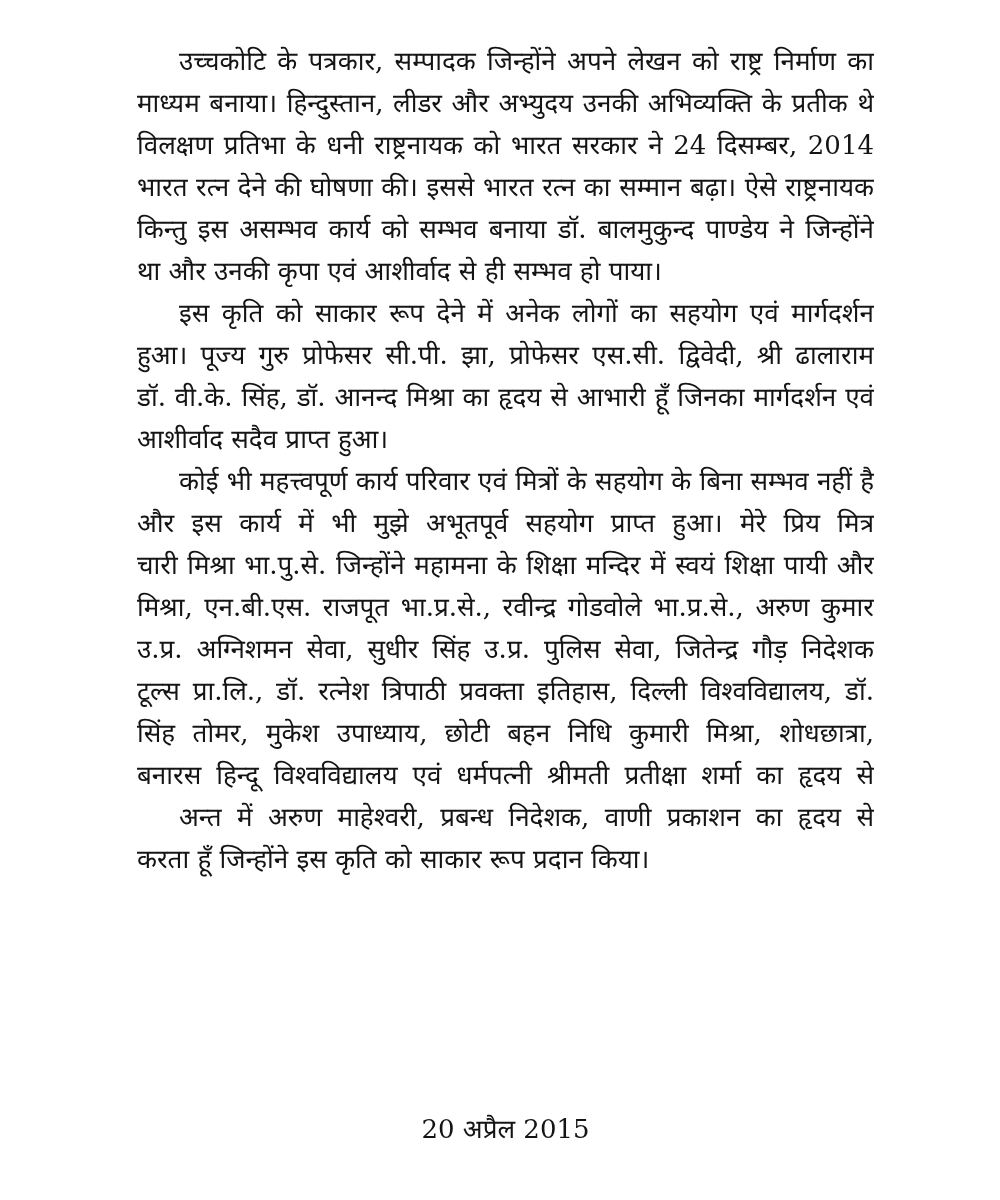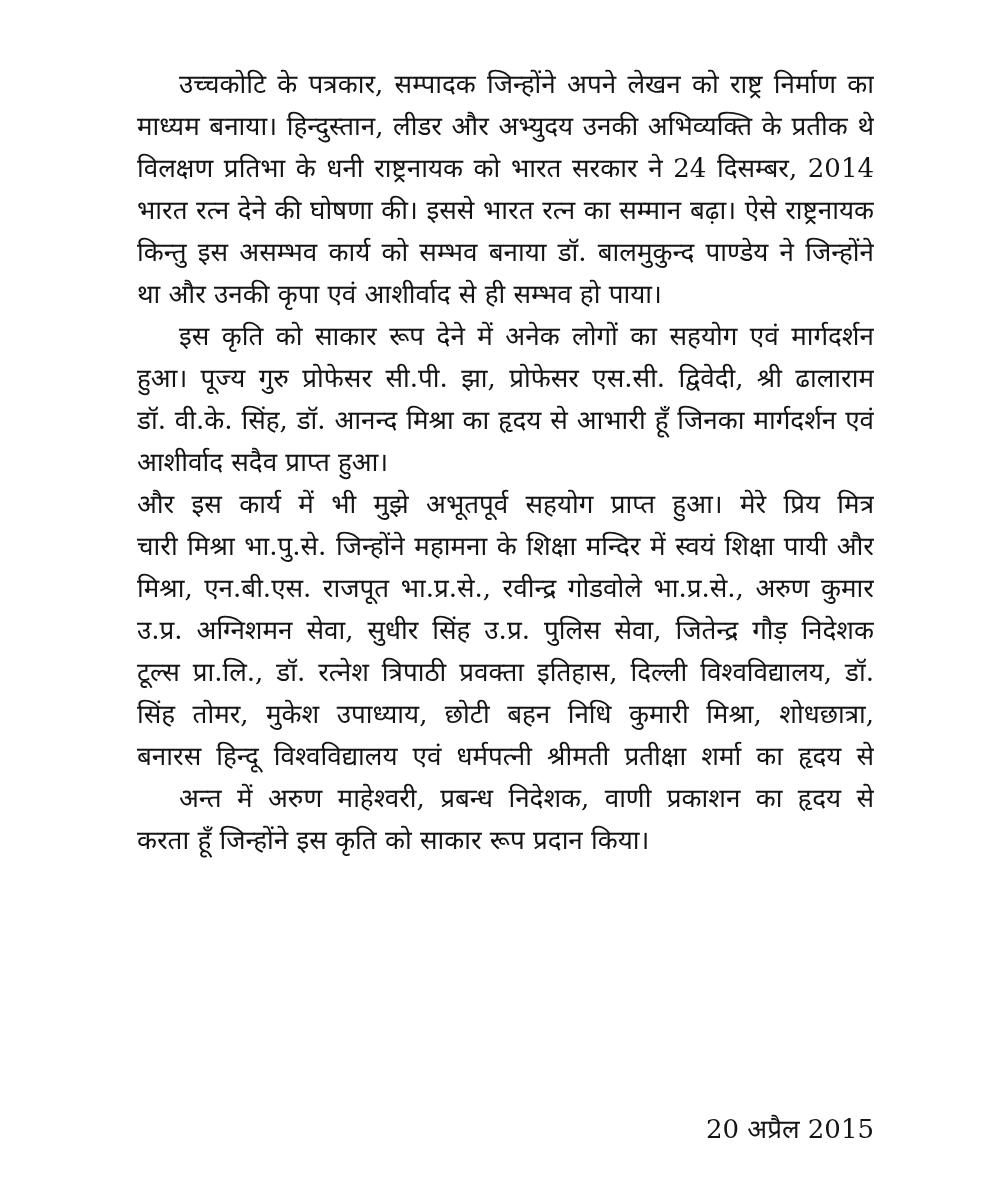--- a/index.html
+++ b/index.html
@@ -16,21 +16,20 @@
     font-family: "DejaVu Serif", "Liberation Serif", serif;
     overflow: hidden;
   }
   .text-block {
     position: absolute;
     left: 137px;
     top: 40px;
     width: 737px;
     font-size: 26px;
     line-height: 42px;
-    margin-top: 23px;
   }
   .para {
     margin: 0;
     padding: 0;
   }
   .line {
     height: 42px;
     overflow: hidden;
     text-align: justify;
     text-align-last: justify;
@@ -41,21 +40,21 @@
   }
   .line.last {
     text-align-last: left;
   }
   .footer {
     position: absolute;
     left: 137px;
     top: 1108px;
     width: 737px;
     display: flex;
-    justify-content: flex-end;
+    justify-content: center;
     align-items: baseline;
     font-size: 26px;
     line-height: 42px;
   }
 </style>
 </head>
 <body>
 
 <div class="page">
   <div class="text-block">
@@ -70,20 +69,21 @@
     </div>
 
     <div class="para">
       <div class="line first">इस कृति को साकार रूप देने में अनेक लोगों का सहयोग एवं मार्गदर्शन प्राप्त</div>
       <div class="line">हुआ। पूज्य गुरु प्रोफेसर सी.पी. झा, प्रोफेसर एस.सी. द्विवेदी, श्री ढालाराम खत्री,</div>
       <div class="line">डॉ. वी.के. सिंह, डॉ. आनन्द मिश्रा का हृदय से आभारी हूँ जिनका मार्गदर्शन एवं</div>
       <div class="line last">आशीर्वाद सदैव प्राप्त हुआ।</div>
     </div>
 
     <div class="para">
+      <div class="line first">कोई भी महत्त्वपूर्ण कार्य परिवार एवं मित्रों के सहयोग के बिना सम्भव नहीं है</div>
       <div class="line">और इस कार्य में भी मुझे अभूतपूर्व सहयोग प्राप्त हुआ। मेरे प्रिय मित्र हरिनारायण</div>
       <div class="line">चारी मिश्रा भा.पु.से. जिन्होंने महामना के शिक्षा मन्दिर में स्वयं शिक्षा पायी और</div>
       <div class="line">मिश्रा, एन.बी.एस. राजपूत भा.प्र.से., रवीन्द्र गोडवोले भा.प्र.से., अरुण कुमार सिंह</div>
       <div class="line">उ.प्र. अग्निशमन सेवा, सुधीर सिंह उ.प्र. पुलिस सेवा, जितेन्द्र गौड़ निदेशक प्रोलीफिक</div>
       <div class="line">टूल्स प्रा.लि., डॉ. रत्नेश त्रिपाठी प्रवक्ता इतिहास, दिल्ली विश्वविद्यालय, डॉ. हर्षवर्द्धन</div>
       <div class="line">सिंह तोमर, मुकेश उपाध्याय, छोटी बहन निधि कुमारी मिश्रा, शोधछात्रा, इतिहास,</div>
       <div class="line">बनारस हिन्दू विश्वविद्यालय एवं धर्मपत्नी श्रीमती प्रतीक्षा शर्मा का हृदय से आभारी</div>
     </div>
 
     <div class="para">

